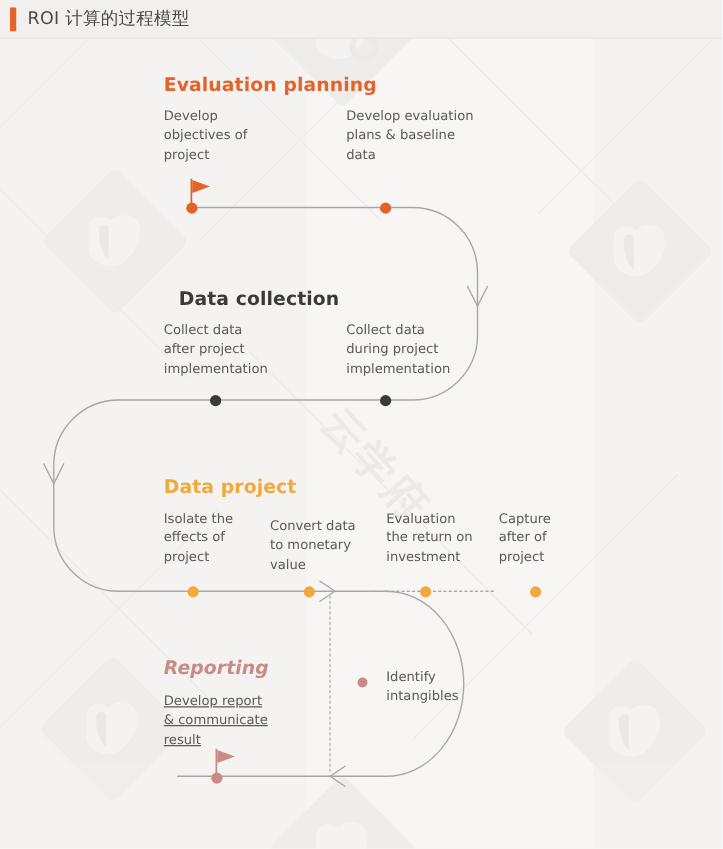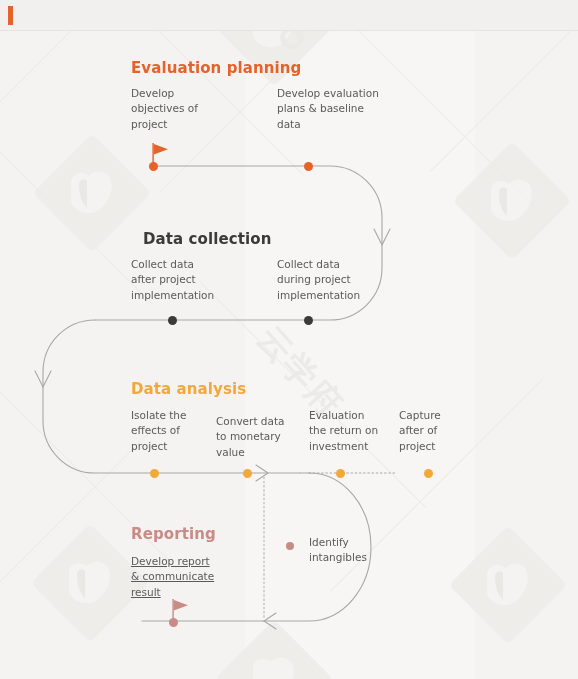--- a/index.html
+++ b/index.html
@@ -108,21 +108,21 @@
   .sec-title {
     position: absolute;
     font-size: 15px;
     font-weight: 700;
     letter-spacing: .1px;
     white-space: nowrap;
   }
   .sec-eval    { color: #e4632b; }
   .sec-collect { color: #3c3a38; }
   .sec-analy   { color: #f2a93b; }
-  .sec-report  { color: #c98b86; }
+  .sec-report  { color: #c98b86; font-style: italic; }
 
   
   .node-label {
     position: absolute;
     font-size: 10.5px;
     line-height: 15.4px;
     color: #5c5a58;
     white-space: pre-line;
   }
 
@@ -137,20 +137,21 @@
   
   .flag { position: absolute; z-index: 7; }
 </style>
 </head>
 <body>
 
 <div id="root">
 
   <div class="header">
     <div class="header-accent"></div>
+    <div class="header-title">ROI 计算的过程模型</div>
   </div>
 
   <div class="canvas">
 
     <div class="bg-layer">
       <div class="panel-band" style="left:245px;"></div>
     </div>
 
     <div class="wm-layer">
 
@@ -249,21 +250,21 @@
       <div class="sec-title sec-collect" style="left:131px; top:199px;margin-left:12px;">Data collection</div>
       <div class="node-label" style="left:131px; top:226px; width:130px;">Collect data
 after project
 implementation</div>
       <div class="node-label" style="left:277px; top:226px; width:140px;">Collect data
 during project
 implementation</div>
       <div class="dot dot-lg" style="left:172px; top:289px; background:#3c3a38;"></div>
       <div class="dot dot-lg" style="left:308px; top:289px; background:#3c3a38;"></div>
 
-      <div class="sec-title sec-analy" style="left:131px; top:349px;">Data analysis</div>
+      <div class="sec-title sec-analy" style="left:131px; top:349px;">Data project</div>
       <div class="node-label" style="left:131px; top:377px; width:80px;">Isolate the
 effects of
 project</div>
       <div class="node-label" style="left:216px; top:383px; width:88px;">Convert data
 to monetary
 value</div>
       <div class="node-label" style="left:309px; top:377px; width:86px;">Evaluation
 the return on
 investment</div>
       <div class="node-label" style="left:399px; top:377px; width:80px;">Capture

